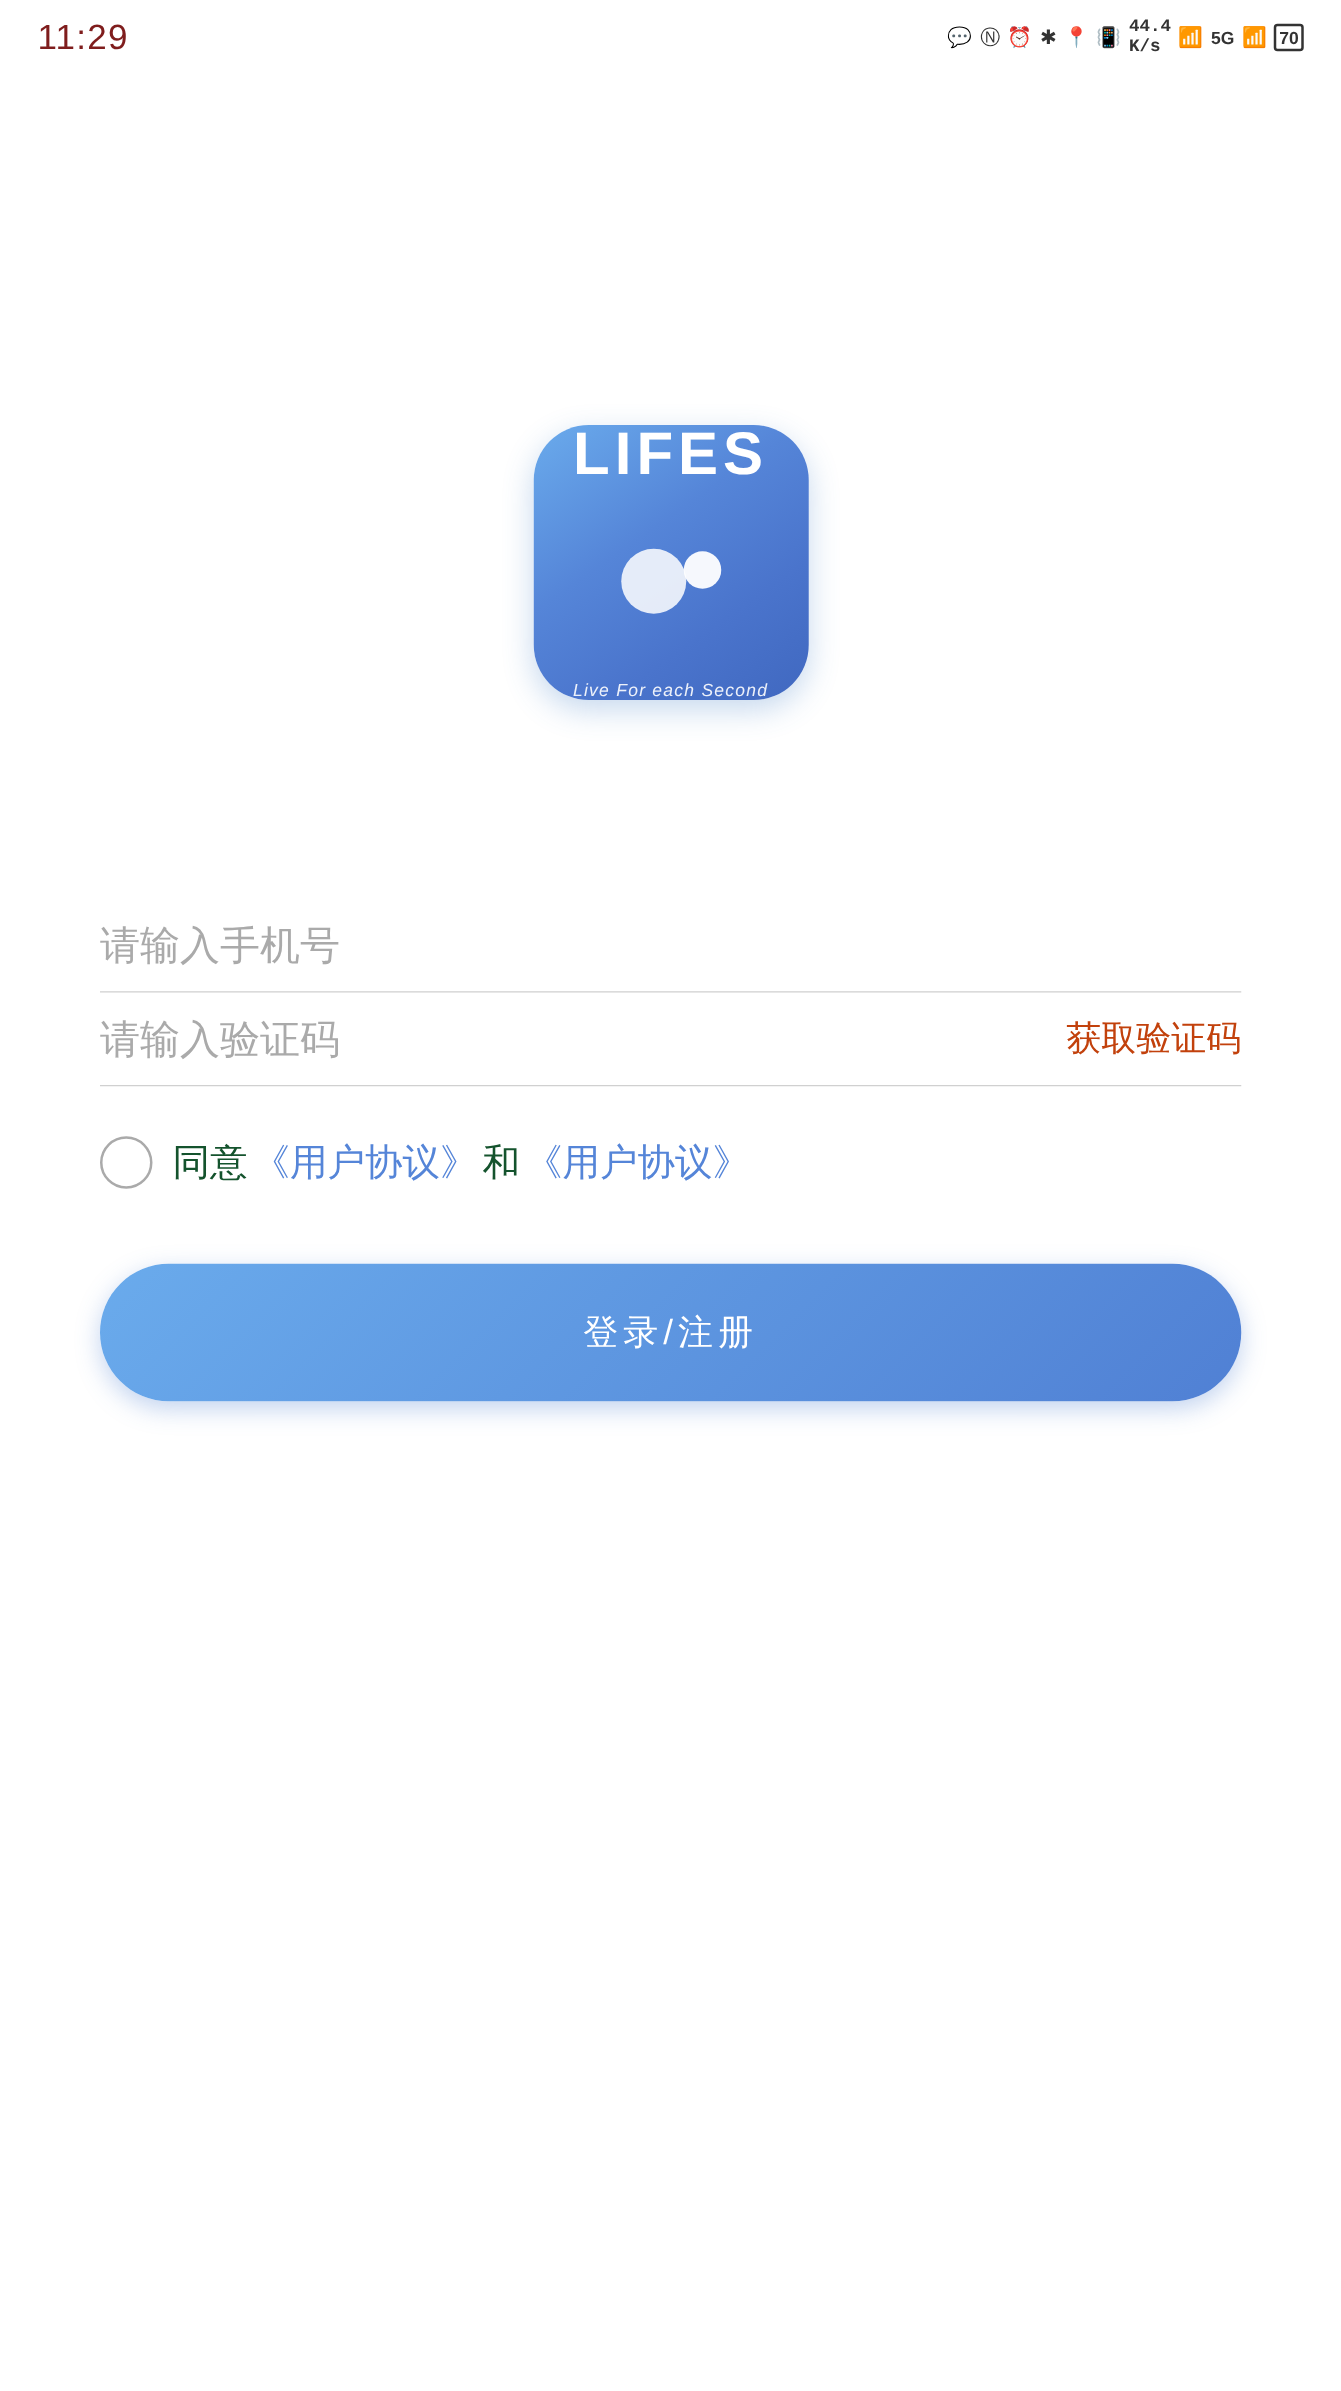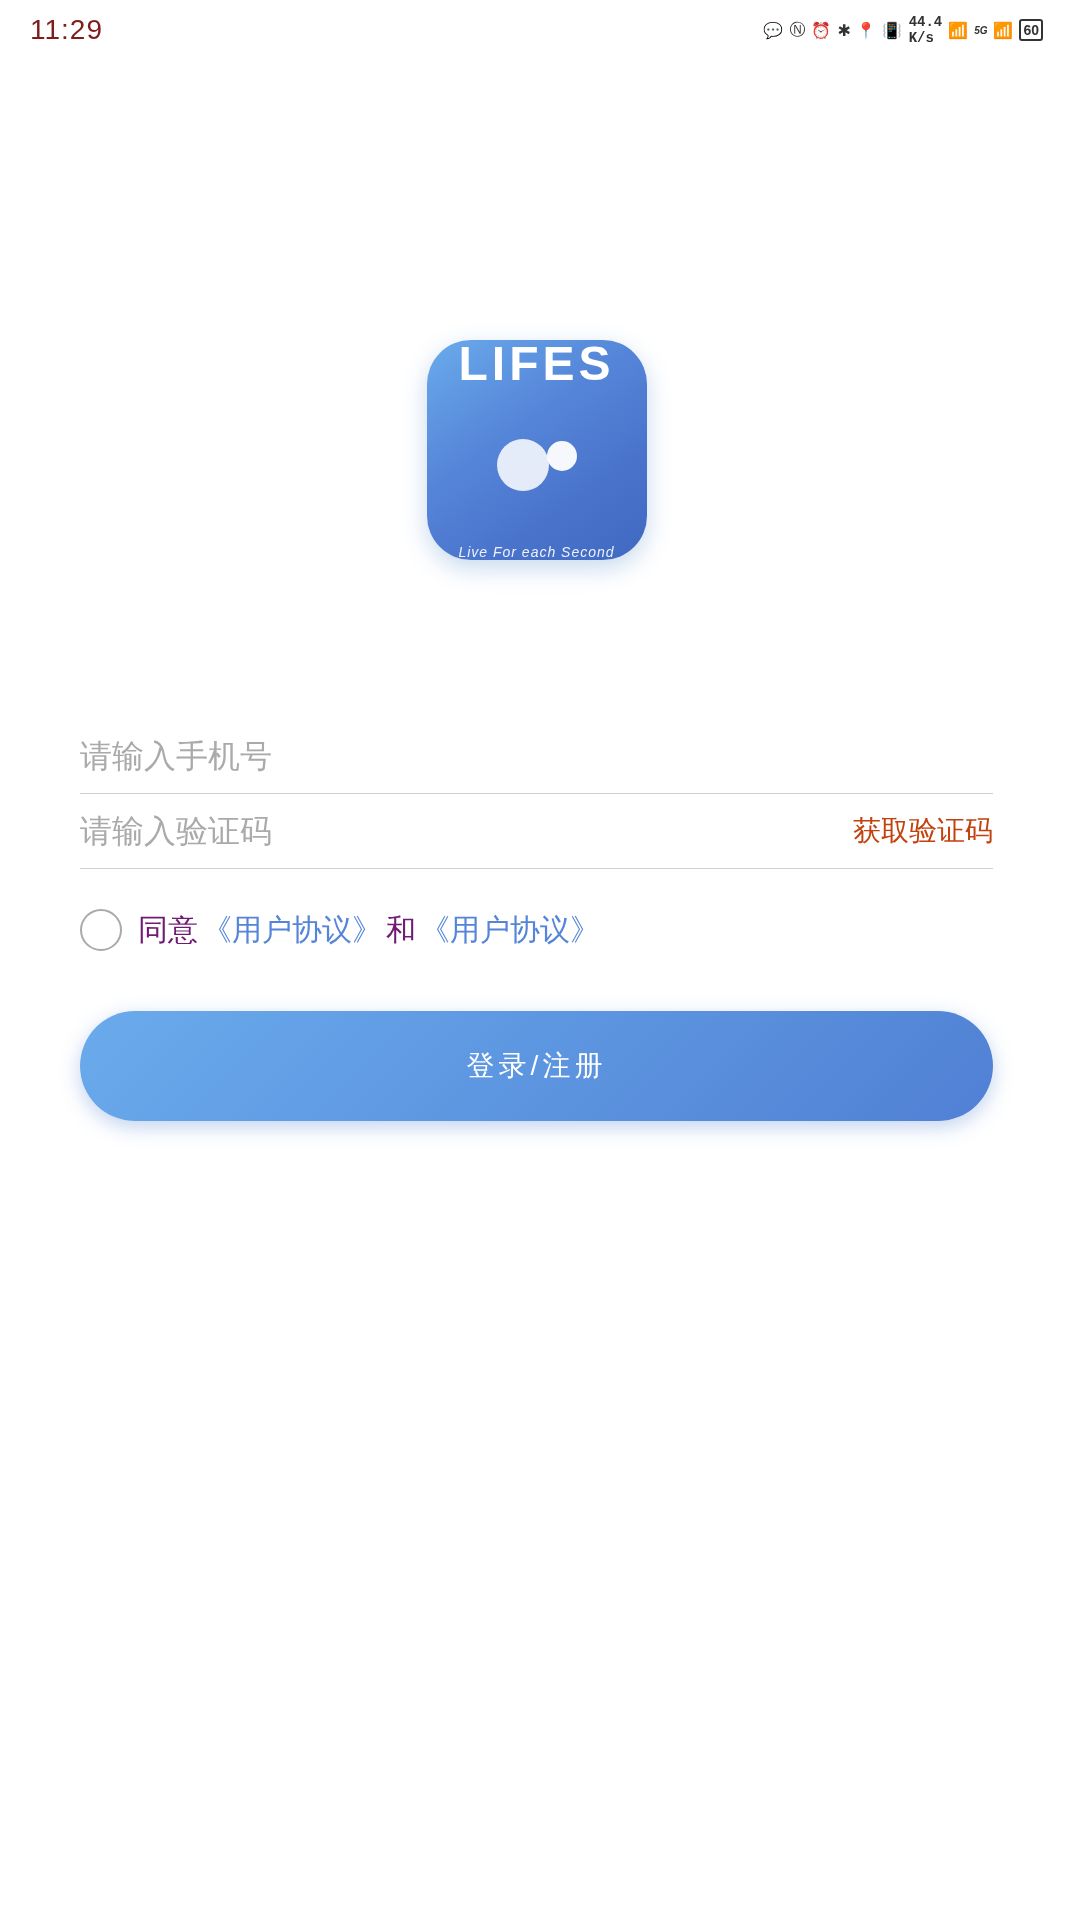--- a/index.html
+++ b/index.html
@@ -218,21 +218,21 @@
       flex-wrap: wrap;
       gap: 4px;
     }
 
     .agreement-link {
       color: #5585d8;
       cursor: pointer;
     }
 
     .agreement-plain {
-      color: #701a75;
+      color: #14532d;
     }
 
     
     .login-btn {
       width: 100%;
       height: 110px;
       border-radius: 55px;
       background: linear-gradient(135deg, #6aabec 0%, #5080d4 100%);
       border: none;
       color: #ffffff;
@@ -251,24 +251,24 @@
   <span class="status-time">11:29</span>
   <div class="status-icons">
     <span class="status-icon-item">💬</span>
     <span class="status-icon-item">Ⓝ</span>
     <span class="status-icon-item">⏰</span>
     <span class="status-icon-item">✱</span>
     <span class="status-icon-item">📍</span>
     <span class="status-icon-item">📳</span>
     <span class="status-icon-item" style="font-size:14px;font-weight:bold;font-family:Liberation Mono, monospace;">44.4<br>K/s</span>
     <span class="status-icon-item">📶</span>
-    <span class="status-icon-item" style="font-size:10px;font-weight:bold;font-style:italic;">5G</span>
+    <span class="status-icon-item" style="font-size:14px;font-weight:bold;">5G</span>
     <span class="status-icon-item">📶</span>
     <span class="battery-icon">
-      <span>60</span>
+      <span>70</span>
     </span>
   </div>
 </div>
 
 <div class="main-content">
 
   <div class="logo-section">
     <div class="app-logo">
       <span class="logo-title">LIFES</span>
       <div class="logo-icon-area">

